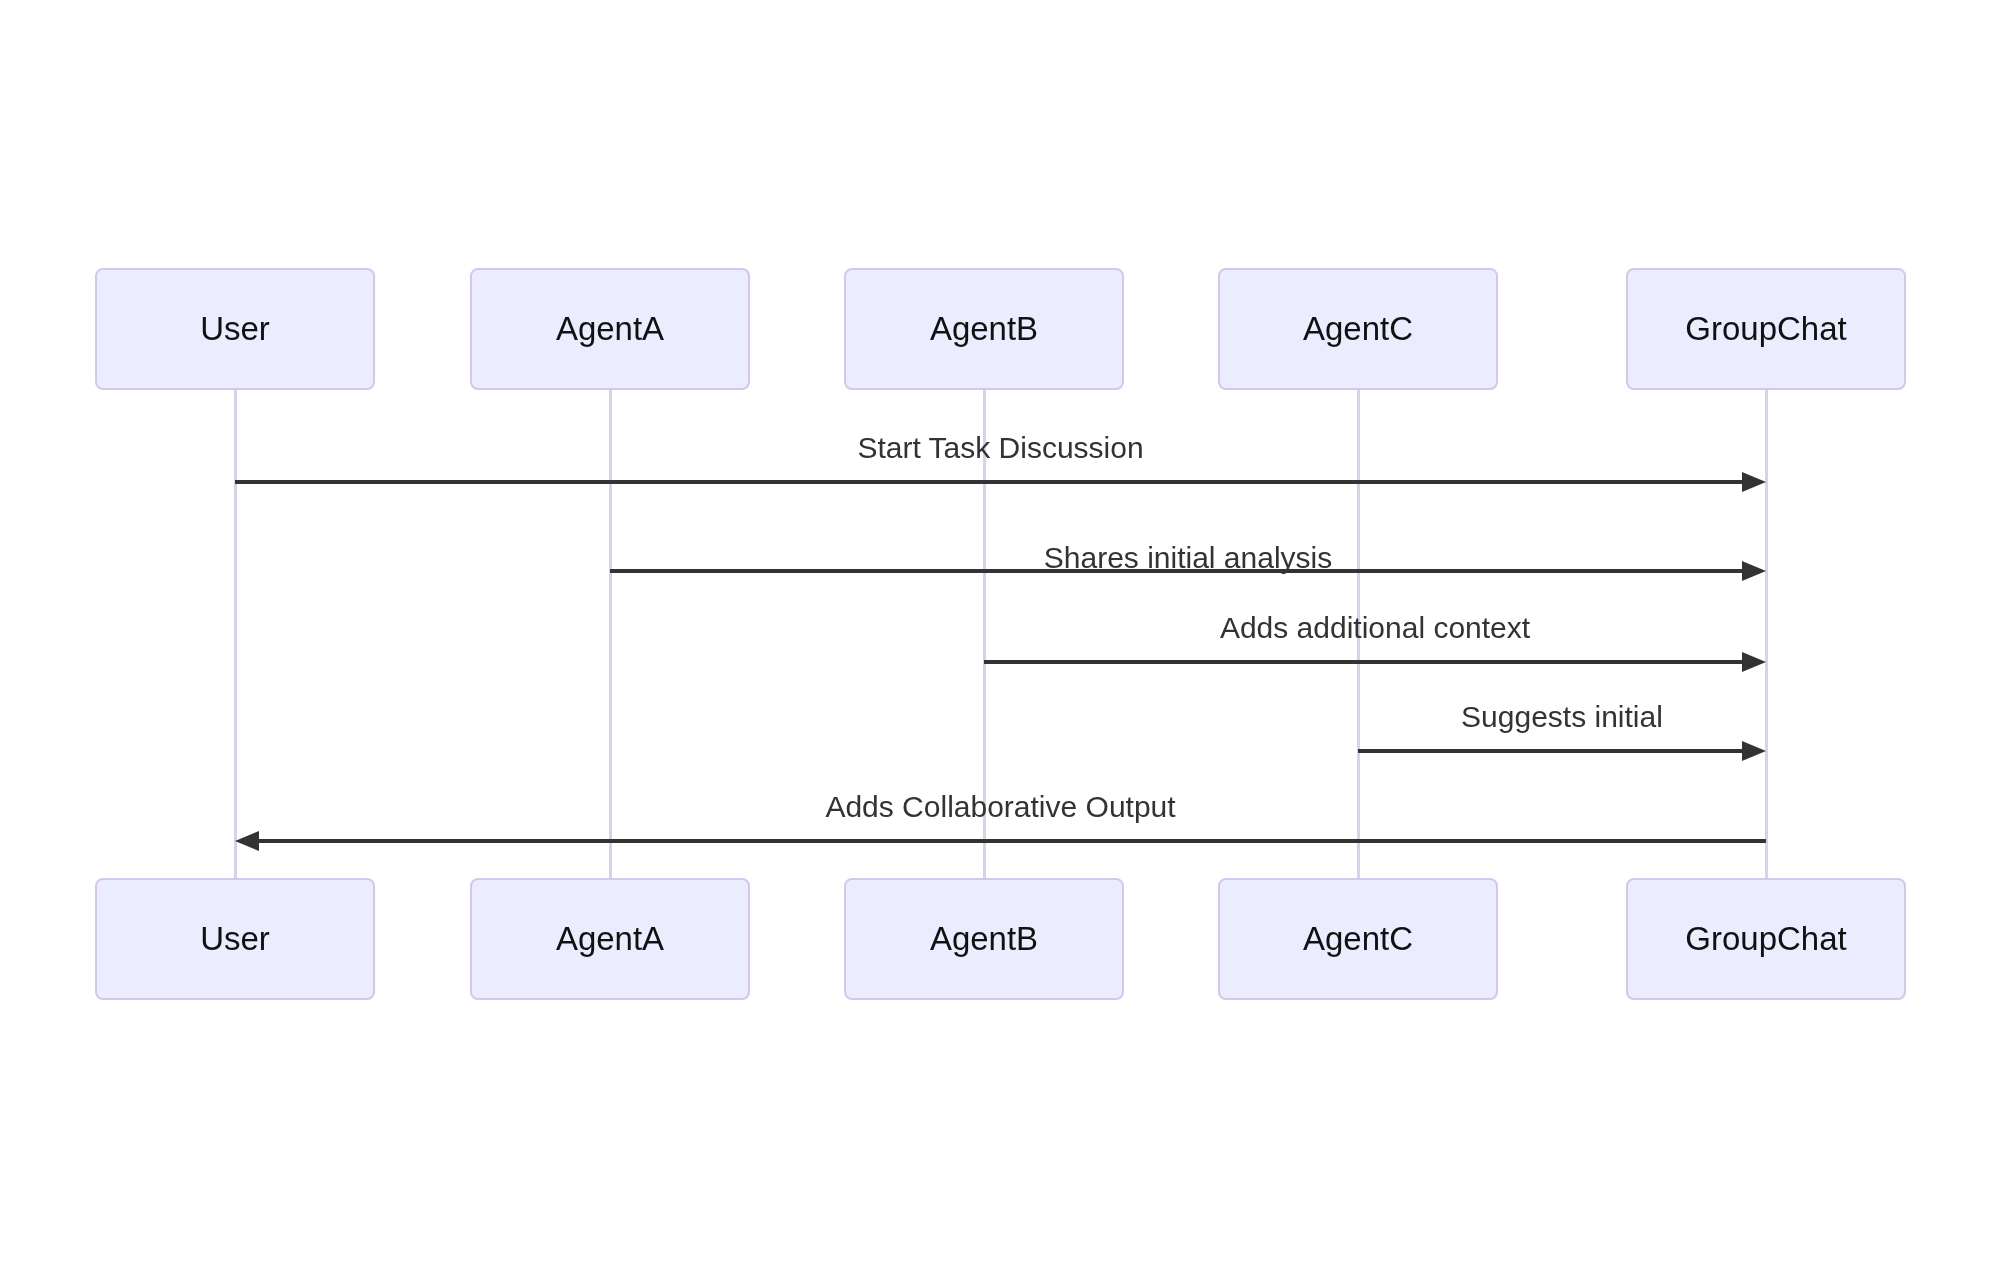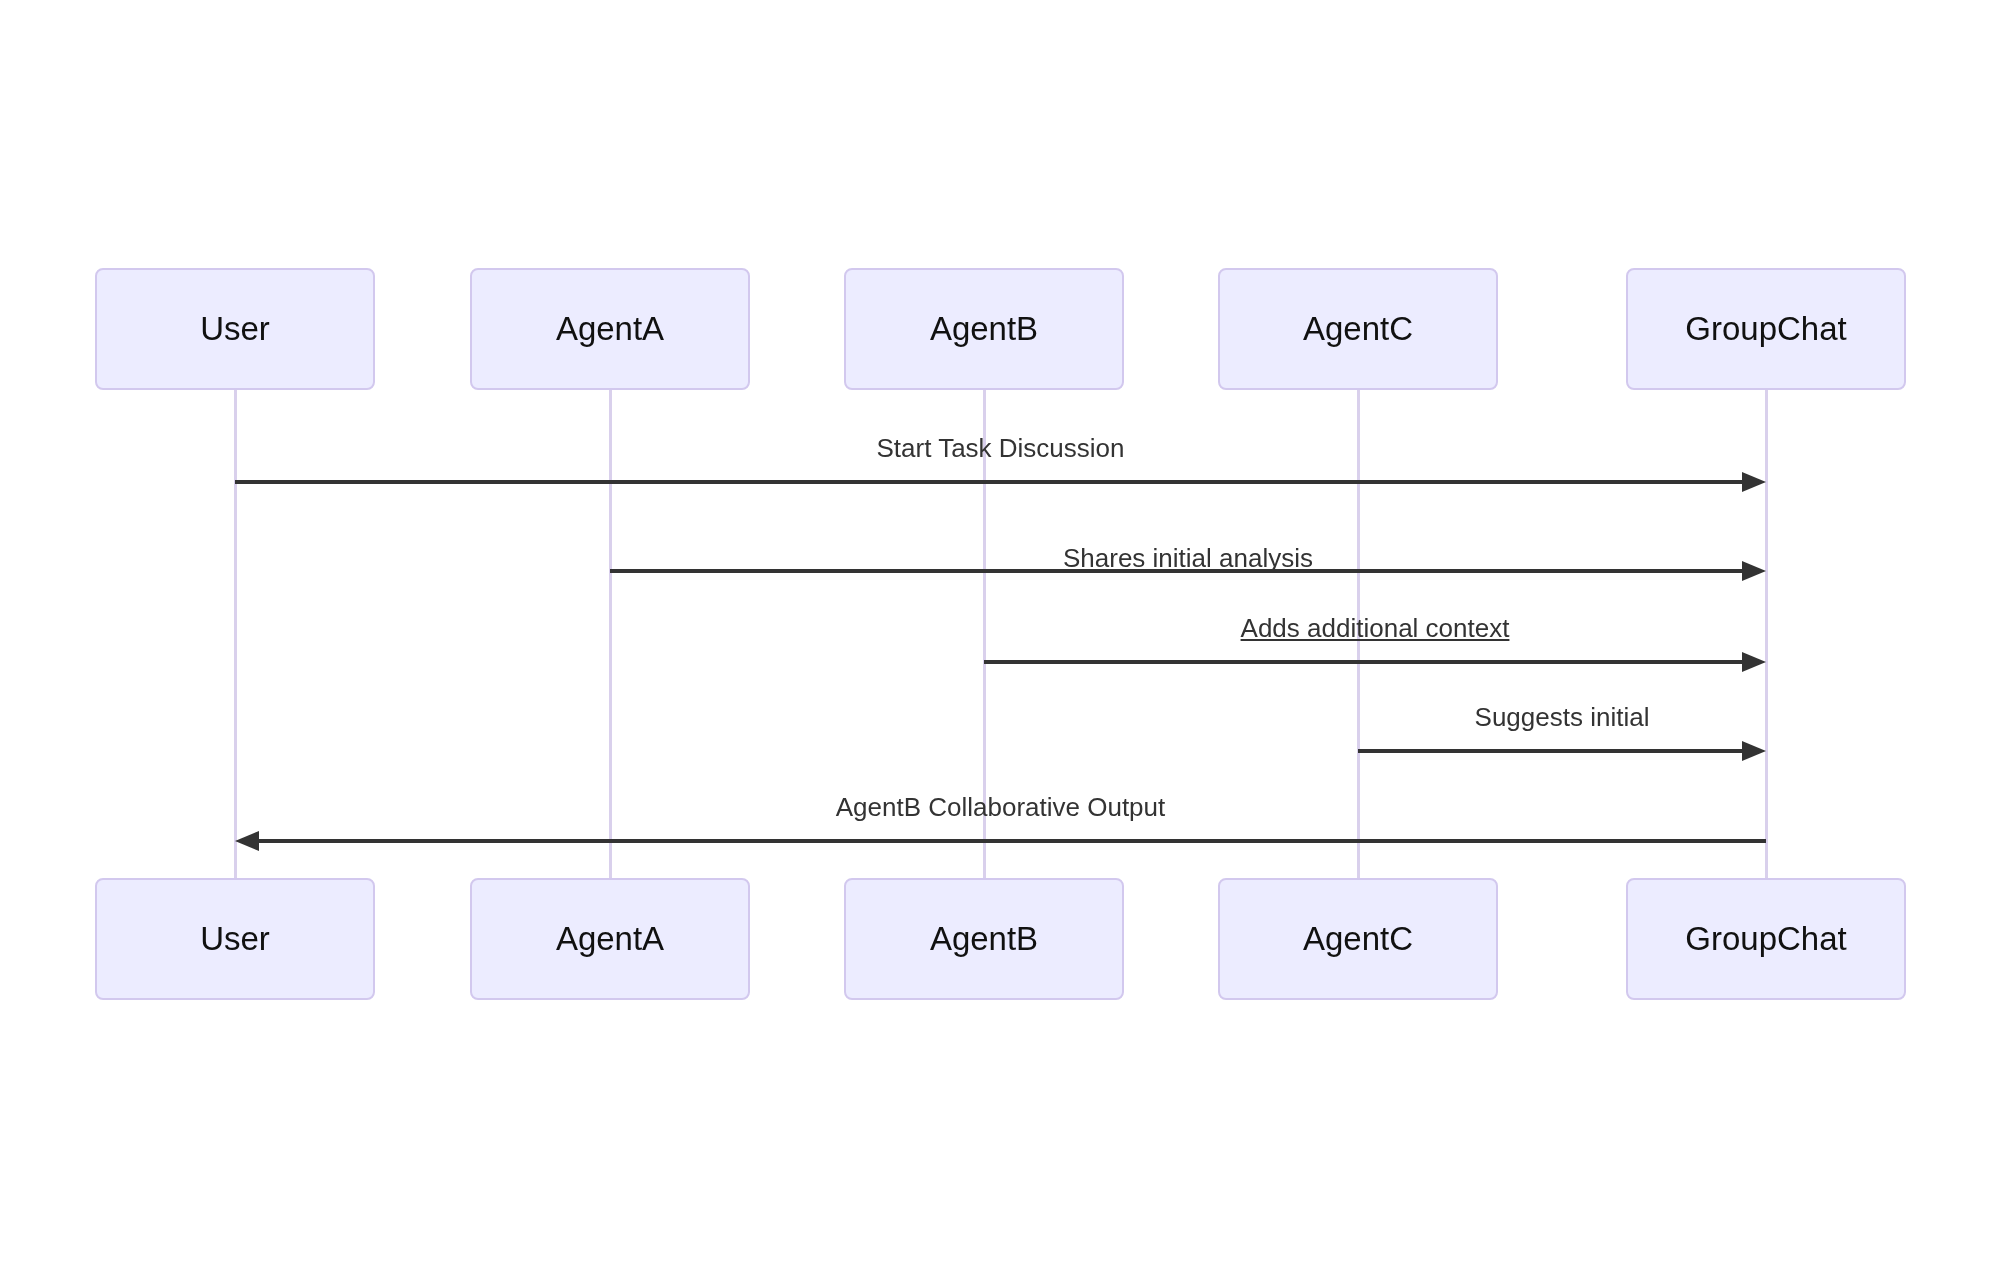--- a/index.html
+++ b/index.html
@@ -39,21 +39,21 @@
     width: 0;
     height: 0;
     border-top: 10px solid transparent;
     border-bottom: 10px solid transparent;
   }
   .arrowhead.right { border-left: 24px solid var(--arrow, #333333); }
   .arrowhead.left  { border-right: 24px solid var(--arrow, #333333); }
   .msg-label {
     position: absolute;
     transform: translateX(-50%);
-    font-size: 26px;
+    font-size: 30px;
     line-height: 36px;
     color: var(--msg-text, #333333);
     white-space: nowrap;
   }
 </style>
 </head>
 <body>
 
 <div id="canvas" style="--bg: #ffffff; --actor-fill: #ECECFF; --actor-border: #D2C8EE; --actor-text: #111111; --lifeline: #D9D0EC; --arrow: #333333; --msg-text: #333333;">
 
@@ -79,28 +79,28 @@
     <div class="msg-label" style="left: 1000.5px; top: 430px;">Start Task Discussion</div>
     <div class="msg-line" style="top: 480px; left: 235px; width: 1509px;"></div>
     <div class="arrowhead right" style="top: 472px; left: 1742px;"></div>
   </div>
   <div>
     <div class="msg-label" style="left: 1188px; top: 540px;">Shares initial analysis</div>
     <div class="msg-line" style="top: 569px; left: 610px; width: 1134px;"></div>
     <div class="arrowhead right" style="top: 561px; left: 1742px;"></div>
   </div>
   <div>
-    <div class="msg-label" style="left: 1375px; top: 610px; text-decoration: underline;">Adds additional context</div>
+    <div class="msg-label" style="left: 1375px; top: 610px;">Adds additional context</div>
     <div class="msg-line" style="top: 660px; left: 984px; width: 760px;"></div>
     <div class="arrowhead right" style="top: 652px; left: 1742px;"></div>
   </div>
   <div>
     <div class="msg-label" style="left: 1562px; top: 699px;">Suggests initial</div>
     <div class="msg-line" style="top: 749px; left: 1358px; width: 386px;"></div>
     <div class="arrowhead right" style="top: 741px; left: 1742px;"></div>
   </div>
   <div>
-    <div class="msg-label" style="left: 1000.5px; top: 789px;">AgentB Collaborative Output</div>
+    <div class="msg-label" style="left: 1000.5px; top: 789px;">Adds Collaborative Output</div>
     <div class="msg-line" style="top: 839px; left: 257px; width: 1509px;"></div>
     <div class="arrowhead left" style="top: 831px; left: 235px;"></div>
   </div>
 
 </div>
 
 </body></html>

